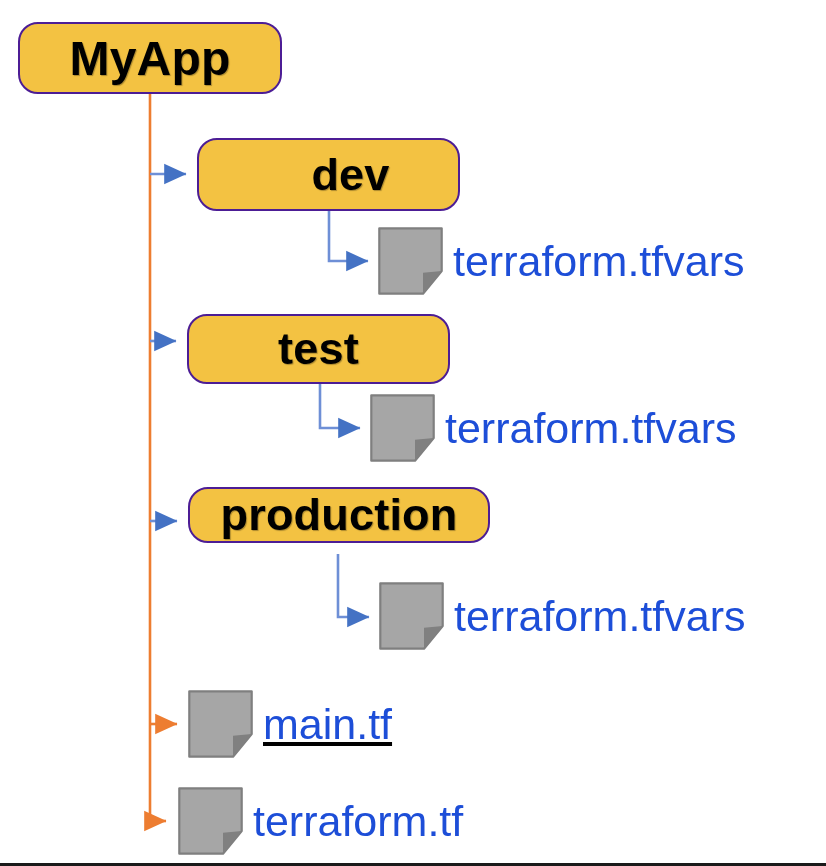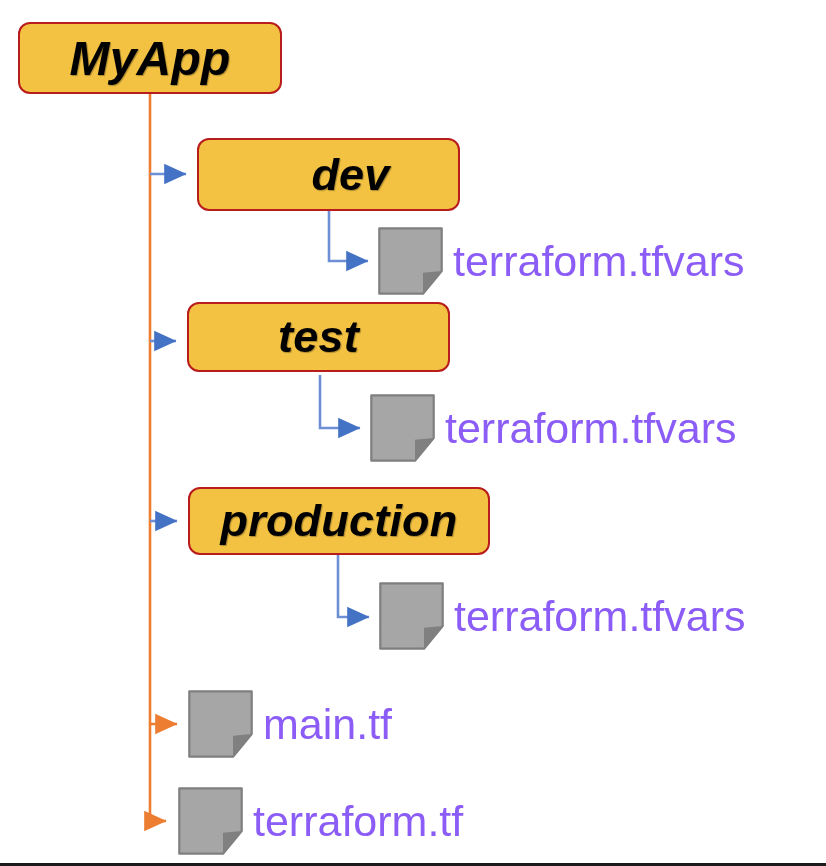--- a/index.html
+++ b/index.html
@@ -23,44 +23,43 @@
     position: absolute;
     left: 0;
     top: 0;
     width: 826px;
     height: 866px;
     pointer-events: none;
   }
   .node-box {
     position: absolute;
     background: #F3C242;
-    border: 2px solid #b91c1c;
-    border-radius: 12px;
+    border: 2px solid #4c1d95;
+    border-radius: 20px;
     box-sizing: border-box;
     display: flex;
     align-items: center;
     justify-content: center;
     color: #000000;
     font-weight: bold;
     text-shadow: 1px 1px 1px rgba(0,0,0,0.30);
     letter-spacing: 0.2px;
-    font-style: italic;
   }
   .file-node {
     position: absolute;
     display: flex;
     align-items: center;
   }
   .file-icon {
     flex: 0 0 auto;
     display: block;
   }
   .file-label {
     font-size: 43px;
-    color: #8b5cf6;
+    color: #1d4ed8;
     white-space: nowrap;
     font-weight: normal;
     line-height: 1;
     margin-left: 10px;
   }
 </style>
 </head>
 <body>
 
 <div id="canvas">
@@ -90,25 +89,25 @@
   </svg>
 
   <div class="node-box" style="left:18px; top:22px; width:264px; height:72px; font-size:48px;">
     <span>MyApp</span>
   </div>
 
   <div class="node-box" style="left:197px; top:138px; width:263px; height:73px; font-size:45px;padding-left:44px;">
     <span>dev</span>
   </div>
 
-  <div class="node-box" style="left:187px; top:302px; width:263px; height:70px; font-size:45px;">
+  <div class="node-box" style="left:187px; top:314px; width:263px; height:70px; font-size:45px;">
     <span>test</span>
   </div>
 
-  <div class="node-box" style="left:188px; top:487px; width:302px; height:68px; font-size:45px;">
+  <div class="node-box" style="left:188px; top:487px; width:302px; height:56px; font-size:45px;">
     <span>production</span>
   </div>
 
   <div class="file-node" style="left:378px; top:227px;">
     <svg class="file-icon" width="65" height="68" viewBox="0 0 65 68" xmlns="http://www.w3.org/2000/svg">
       <path d="M1.3,1.3 H63.7 V44 L45,66.7 H1.3 Z" fill="#A6A6A6" stroke="#7F7F7F" stroke-width="2.2" stroke-linejoin="round"></path>
       <path d="M63.7,44 L45,45.8 L45,66.7 Z" fill="#808080"></path>
     </svg>
     <span class="file-label">terraform.tfvars</span>
   </div>
@@ -122,21 +121,21 @@
   </div>
 
   <div class="file-node" style="left:379px; top:582px;">
     <svg class="file-icon" width="65" height="68" viewBox="0 0 65 68" xmlns="http://www.w3.org/2000/svg">
       <path d="M1.3,1.3 H63.7 V44 L45,66.7 H1.3 Z" fill="#A6A6A6" stroke="#7F7F7F" stroke-width="2.2" stroke-linejoin="round"></path>
       <path d="M63.7,44 L45,45.8 L45,66.7 Z" fill="#808080"></path>
     </svg>
     <span class="file-label">terraform.tfvars</span>
   </div>
 
-  <div class="file-node" style="left:188px; top:690px;">
+  <div class="file-node" style="left:188px; top:690px;text-decoration:underline;">
     <svg class="file-icon" width="65" height="68" viewBox="0 0 65 68" xmlns="http://www.w3.org/2000/svg">
       <path d="M1.3,1.3 H63.7 V44 L45,66.7 H1.3 Z" fill="#A6A6A6" stroke="#7F7F7F" stroke-width="2.2" stroke-linejoin="round"></path>
       <path d="M63.7,44 L45,45.8 L45,66.7 Z" fill="#808080"></path>
     </svg>
     <span class="file-label">main.tf</span>
   </div>
 
   <div class="file-node" style="left:178px; top:787px;">
     <svg class="file-icon" width="65" height="68" viewBox="0 0 65 68" xmlns="http://www.w3.org/2000/svg">
       <path d="M1.3,1.3 H63.7 V44 L45,66.7 H1.3 Z" fill="#A6A6A6" stroke="#7F7F7F" stroke-width="2.2" stroke-linejoin="round"></path>

